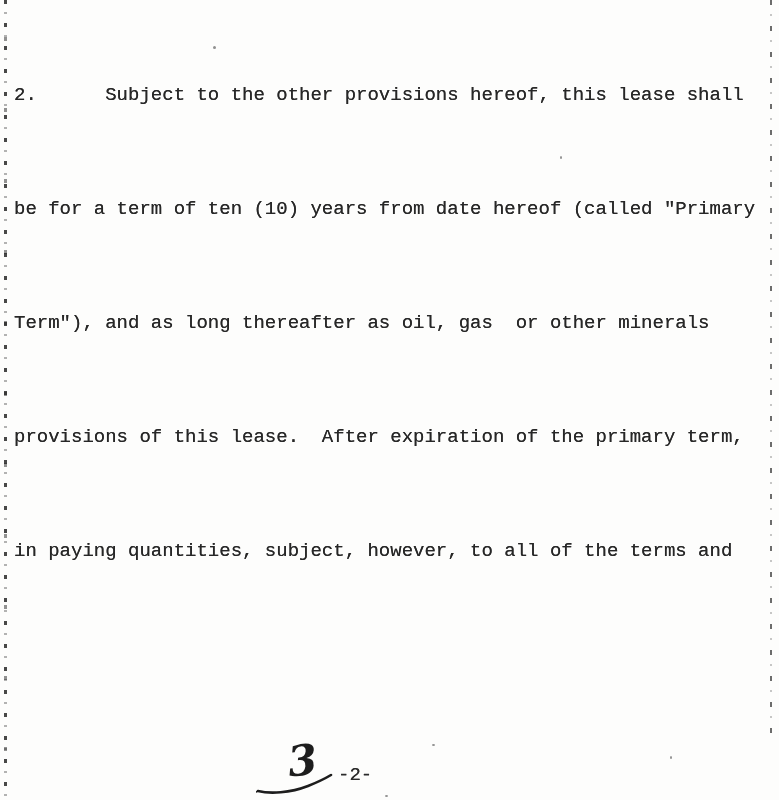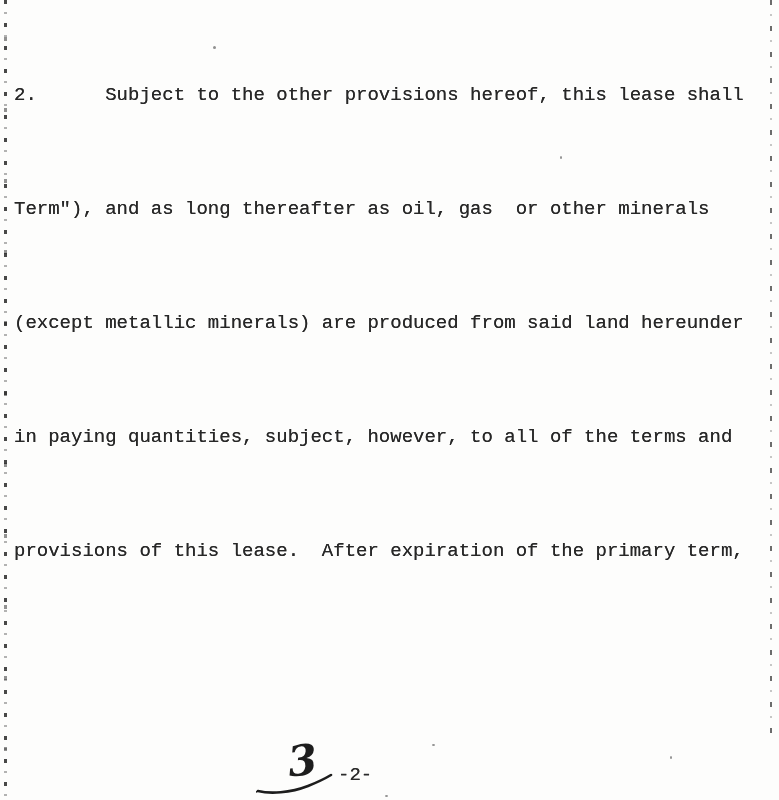--- a/index.html
+++ b/index.html
@@ -106,24 +106,24 @@
 </head>
 <body>
 
 <div class="page">
 
   <div class="edge left"></div>
   <div class="edge right"></div>
 
   <div class="text-block">
     <div class="line">2.      Subject to the other provisions hereof, this lease shall</div>
+    <div class="line">be for a term of ten (10) years from date hereof (called "Primary</div>
     <div class="line">Term"), and as long thereafter as oil, gas  or other minerals</div>
-    <div class="line">(except metallic minerals) are produced from said land hereunder</div>
+    <div class="line">provisions of this lease.  After expiration of the primary term,</div>
     <div class="line">in paying quantities, subject, however, to all of the terms and</div>
-    <div class="line">provisions of this lease.  After expiration of the primary term,</div>
     
     
     
     
     
     
     
     
     
     

